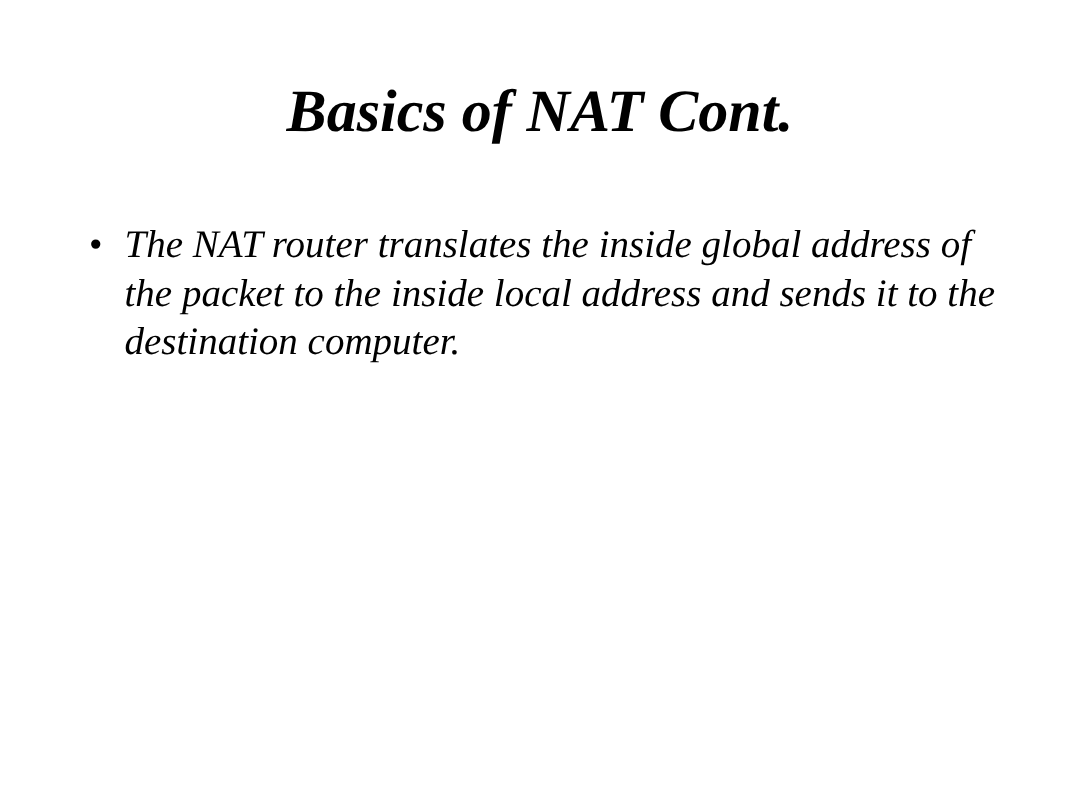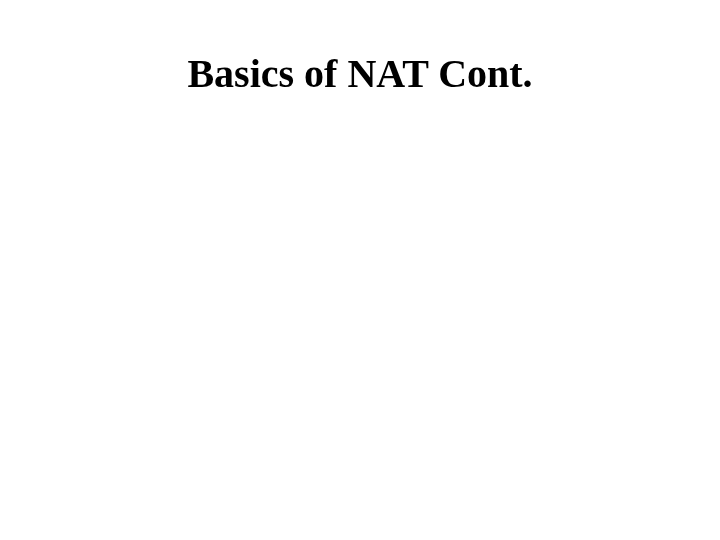--- a/index.html
+++ b/index.html
@@ -1,18 +1,19 @@
 <!DOCTYPE html>
 <html><head>
   <meta charset="utf-8">
   <style>
     * {
       margin: 0;
       padding: 0;
       box-sizing: border-box;
+      font-style: italic;
     }
     body {
       width: 720px;
       height: 540px;
       background: #ffffff;
       font-family: "Times New Roman", Times, serif;
       color: #000000;
       padding: 50px 55px;
     }
     .title {
@@ -38,13 +39,14 @@
       top: 0;
       font-size: 26px;
     }
   </style>
 </head>
 <body>
 
 <h1 class="title">Basics of NAT Cont.</h1>
 
 <ul class="bullets">
+  <li>The NAT router translates the inside global address of the packet to the inside local address and sends it to the destination computer.</li>
 </ul>
 
 </body></html>

